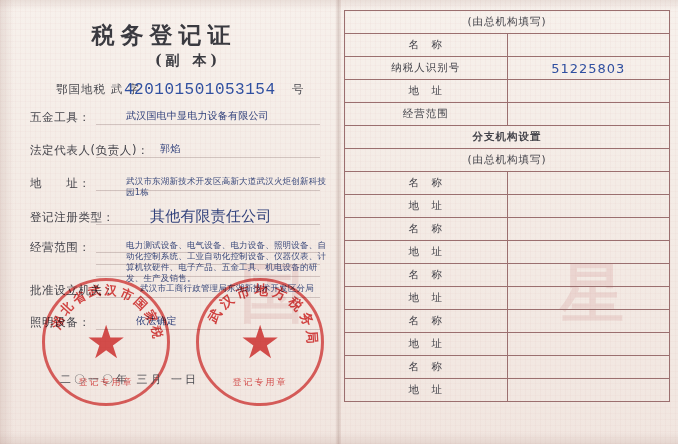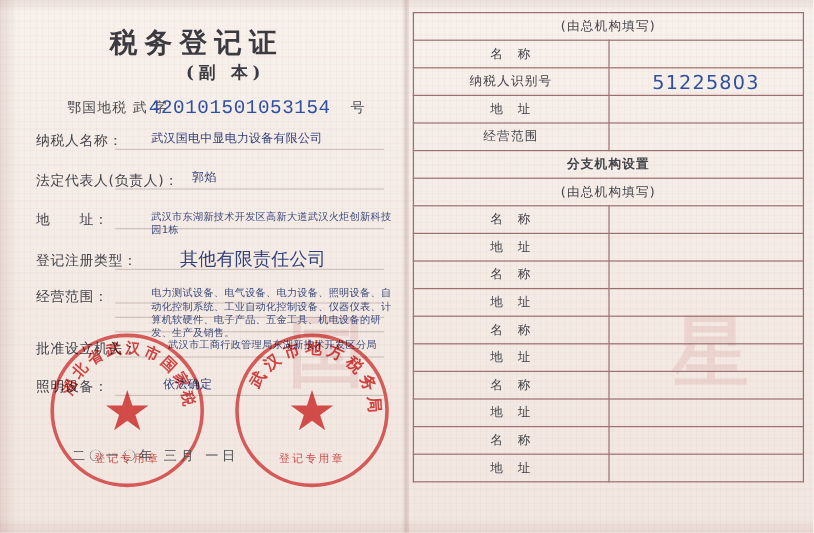--- a/index.html
+++ b/index.html
@@ -112,21 +112,21 @@
     padding:0;
   }
   td.hdr{
     font-family:"DejaVu Serif","Liberation Serif",serif;
     font-weight:bold;font-size:13px;letter-spacing:3px;color:#3a3a40;
     height:26px;
   }
   td.sub{font-size:10.5px;letter-spacing:1px;height:22px;color:#3a3a40;}
   td.lab{width:92px;}
   td.blank{text-align:left;padding-left:6px;}
-  td.blank .hand{font-size:16px;color:#2f4fa0;letter-spacing:1px;}
+  td.blank .hand{font-size:13px;color:#2f4fa0;letter-spacing:1px;}
 </style>
 </head>
 <body>
 
 <div id="doc">
   <div class="edge-t"></div>
   <div class="edge-l"></div>
   <div class="edge-b"></div>
   <div class="fold"></div>
 
@@ -138,21 +138,21 @@
     <div class="title">税务登记证</div>
     <div class="subtitle">(副 本)</div>
 
     <div class="numline">
       <span class="lbl">鄂国地税 武 字</span>
       <span class="hand">420101501053154</span>
       <span class="hao">号</span>
     </div>
 
     <div class="row" style="top:110px;">
-      <span class="lbl">纳税人名称：</span>
+      <span class="lbl">五金工具：</span>
       <span class="val">武汉国电中显电力设备有限公司</span>
     </div>
     <div class="underline" style="top:124px;width:224px;"></div>
 
     <div class="row" style="top:143px;">
       <span class="lbl">法定代表人(负责人)：</span>
       <span class="val" style="left:130px;">郭焰</span>
     </div>
     <div class="underline" style="top:157px;width:224px;"></div>
 

